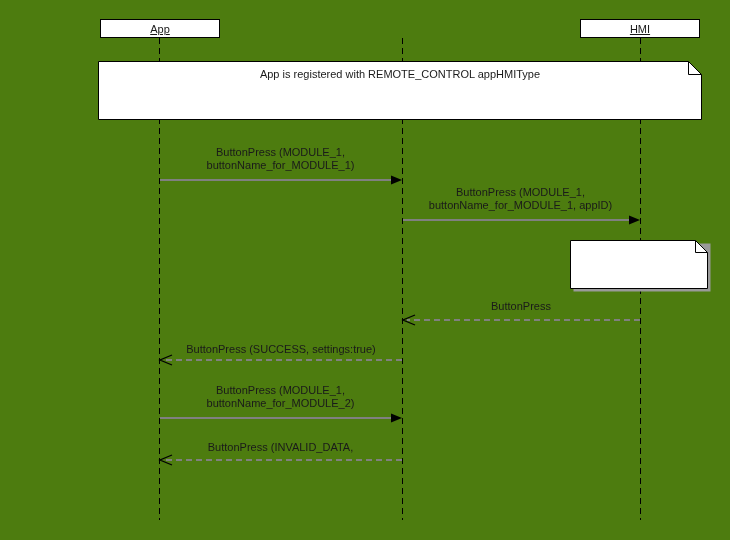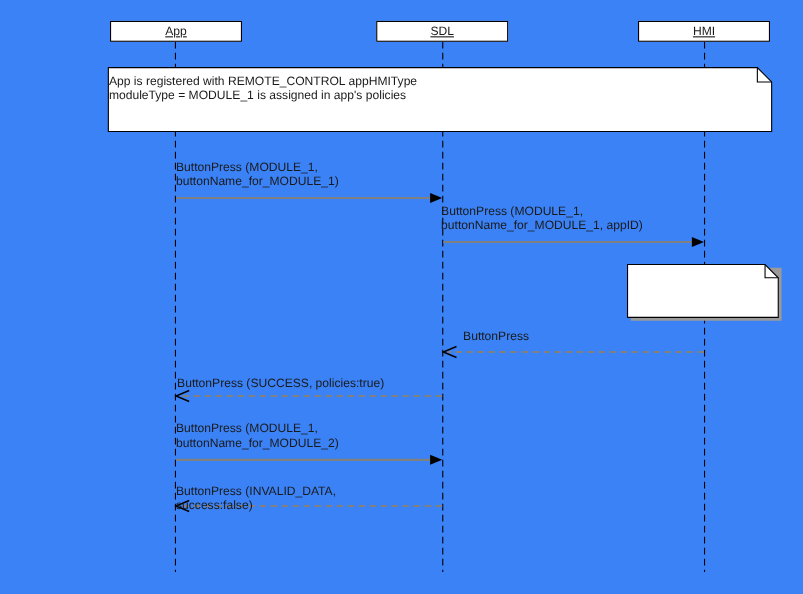--- a/index.html
+++ b/index.html
@@ -4,21 +4,21 @@
 <style>
   html, body {
     margin: 0;
     padding: 0;
     background: #ffffff;
   }
   .canvas {
     position: relative;
     width: 730px;
     height: 540px;
-    background: #3b82f6;
+    background: #4d7c0f;
     font-family: "Liberation Sans", "DejaVu Sans", sans-serif;
     font-size: 11px;
     color: #1a1a1a;
     overflow: hidden;
   }
   .layer {
     position: absolute;
     left: 0;
     top: 0;
   }
@@ -73,20 +73,21 @@
     display: flex;
     align-items: center;
     justify-content: center;
   }
   .actor-label {
     text-decoration: underline;
     color: #1a1a1a;
   }
   .note-text, .msg-label {
     position: absolute;
+    text-align: center;
     line-height: 13px;
     color: #1a1a1a;
   }
   .ln { display: block; }
 </style>
 </head>
 <body>
 
 <div class="canvas">
 
@@ -118,54 +119,49 @@
     <line class="msg-solid" x1="160" y1="418" x2="391" y2="418"></line>
     <polygon class="head-filled" points="402,418 391,413.5 391,422.5"></polygon>
 
     <line class="msg-dashed" x1="402" y1="460" x2="164" y2="460"></line>
     <polyline class="head-open" points="172,455 160,460 172,465"></polyline>
   </svg>
 
   <div class="actor" style="left:100px">
     <span class="actor-label">App</span>
   </div>
-  <div class="actor" style="left:342px">
-    <span class="actor-label">SDL</span>
-  </div>
   <div class="actor" style="left:580px">
     <span class="actor-label">HMI</span>
   </div>
 
   <div class="note-text" style="left:99px;top:68px;width:602px">
     <span class="ln">App is registered with REMOTE_CONTROL appHMIType</span>
-    <span class="ln">moduleType = MODULE_1 is assigned in app's policies</span>
   </div>
 
 
   <div class="msg-label" style="left:160px;top:146px;width:241px">
     <span class="ln">ButtonPress (MODULE_1,</span>
     <span class="ln">buttonName_for_MODULE_1)</span>
   </div>
 
   <div class="msg-label" style="left:401px;top:186px;width:239px">
     <span class="ln">ButtonPress (MODULE_1,</span>
     <span class="ln">buttonName_for_MODULE_1, appID)</span>
   </div>
 
   <div class="msg-label" style="left:421px;top:300px;width:200px">
     <span class="ln">ButtonPress</span>
   </div>
 
   <div class="msg-label" style="left:161px;top:343px;width:240px">
-    <span class="ln">ButtonPress (SUCCESS, policies:true)</span>
+    <span class="ln">ButtonPress (SUCCESS, settings:true)</span>
   </div>
 
   <div class="msg-label" style="left:160px;top:384px;width:241px">
     <span class="ln">ButtonPress (MODULE_1,</span>
     <span class="ln">buttonName_for_MODULE_2)</span>
   </div>
 
   <div class="msg-label" style="left:160px;top:441px;width:241px">
     <span class="ln">ButtonPress (INVALID_DATA,</span>
-    <span class="ln">success:false)</span>
   </div>
 
 </div>
 
 </body></html>

